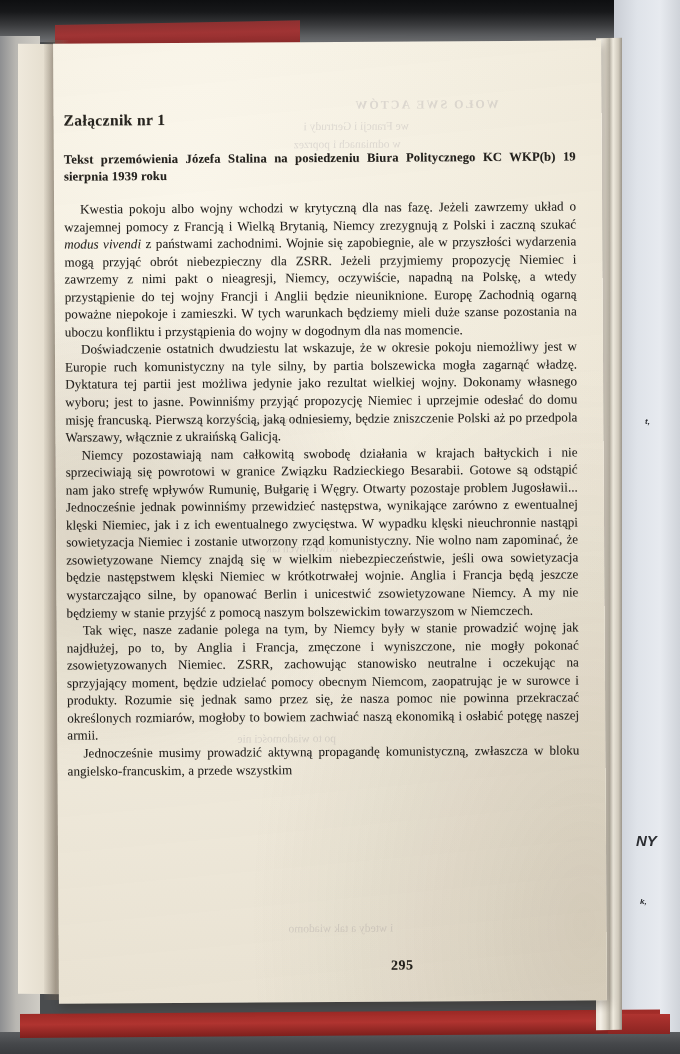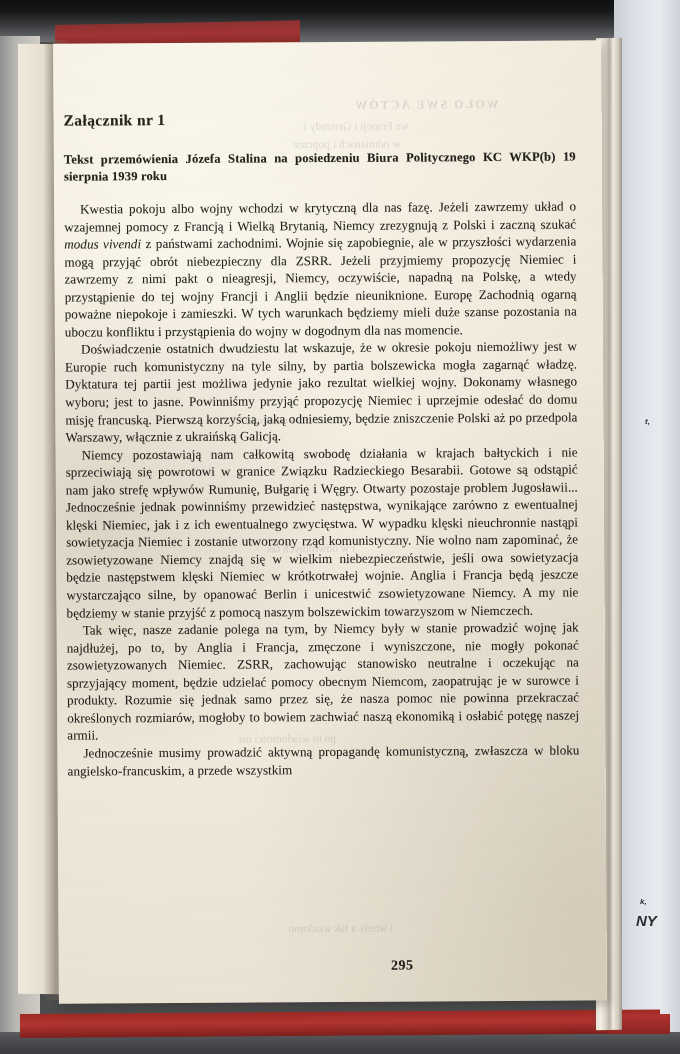--- a/index.html
+++ b/index.html
@@ -223,21 +223,21 @@
   }
 
   
   .desk-mark {
     position: absolute;
     font-family: "Liberation Sans", sans-serif;
     font-weight: bold;
     font-style: italic;
     color: #2b2d31;
   }
-  .desk-mark-ny { left: 636px; top: 912px; font-size: 15px; }
+  .desk-mark-ny { left: 636px; top: 832px; font-size: 15px; }
   .desk-mark-a  { left: 645px; top: 417px; font-size: 8px; }
   .desk-mark-b  { left: 640px; top: 897px; font-size: 8px; }
 </style>
 </head>
 <body>
 
 <div class="scene">
 
   <div class="desk-top"></div>
   <div class="desk-right"></div>

